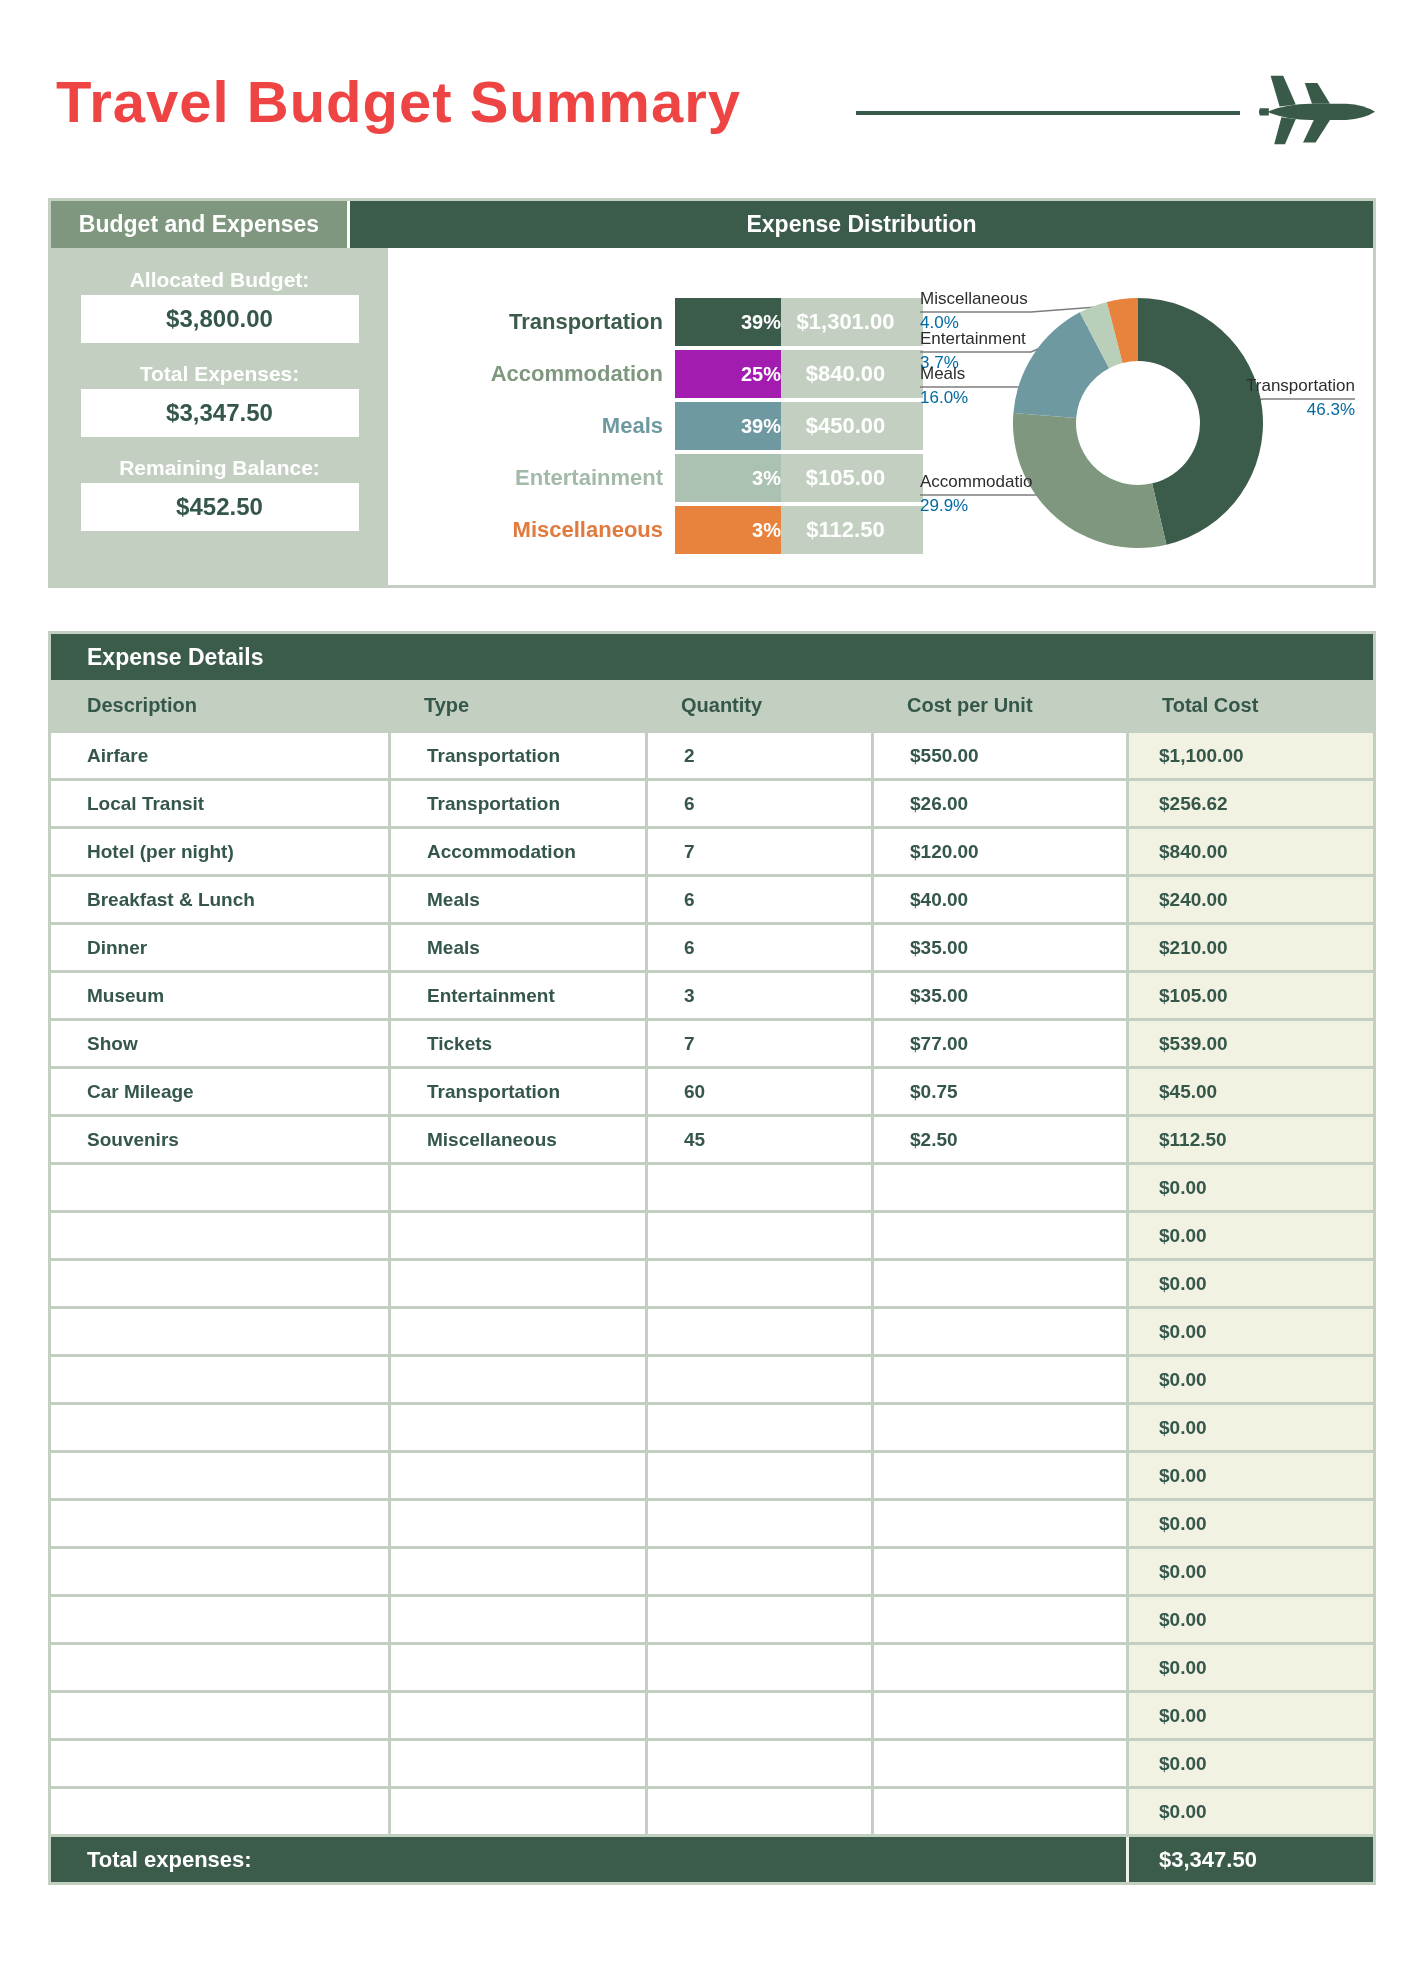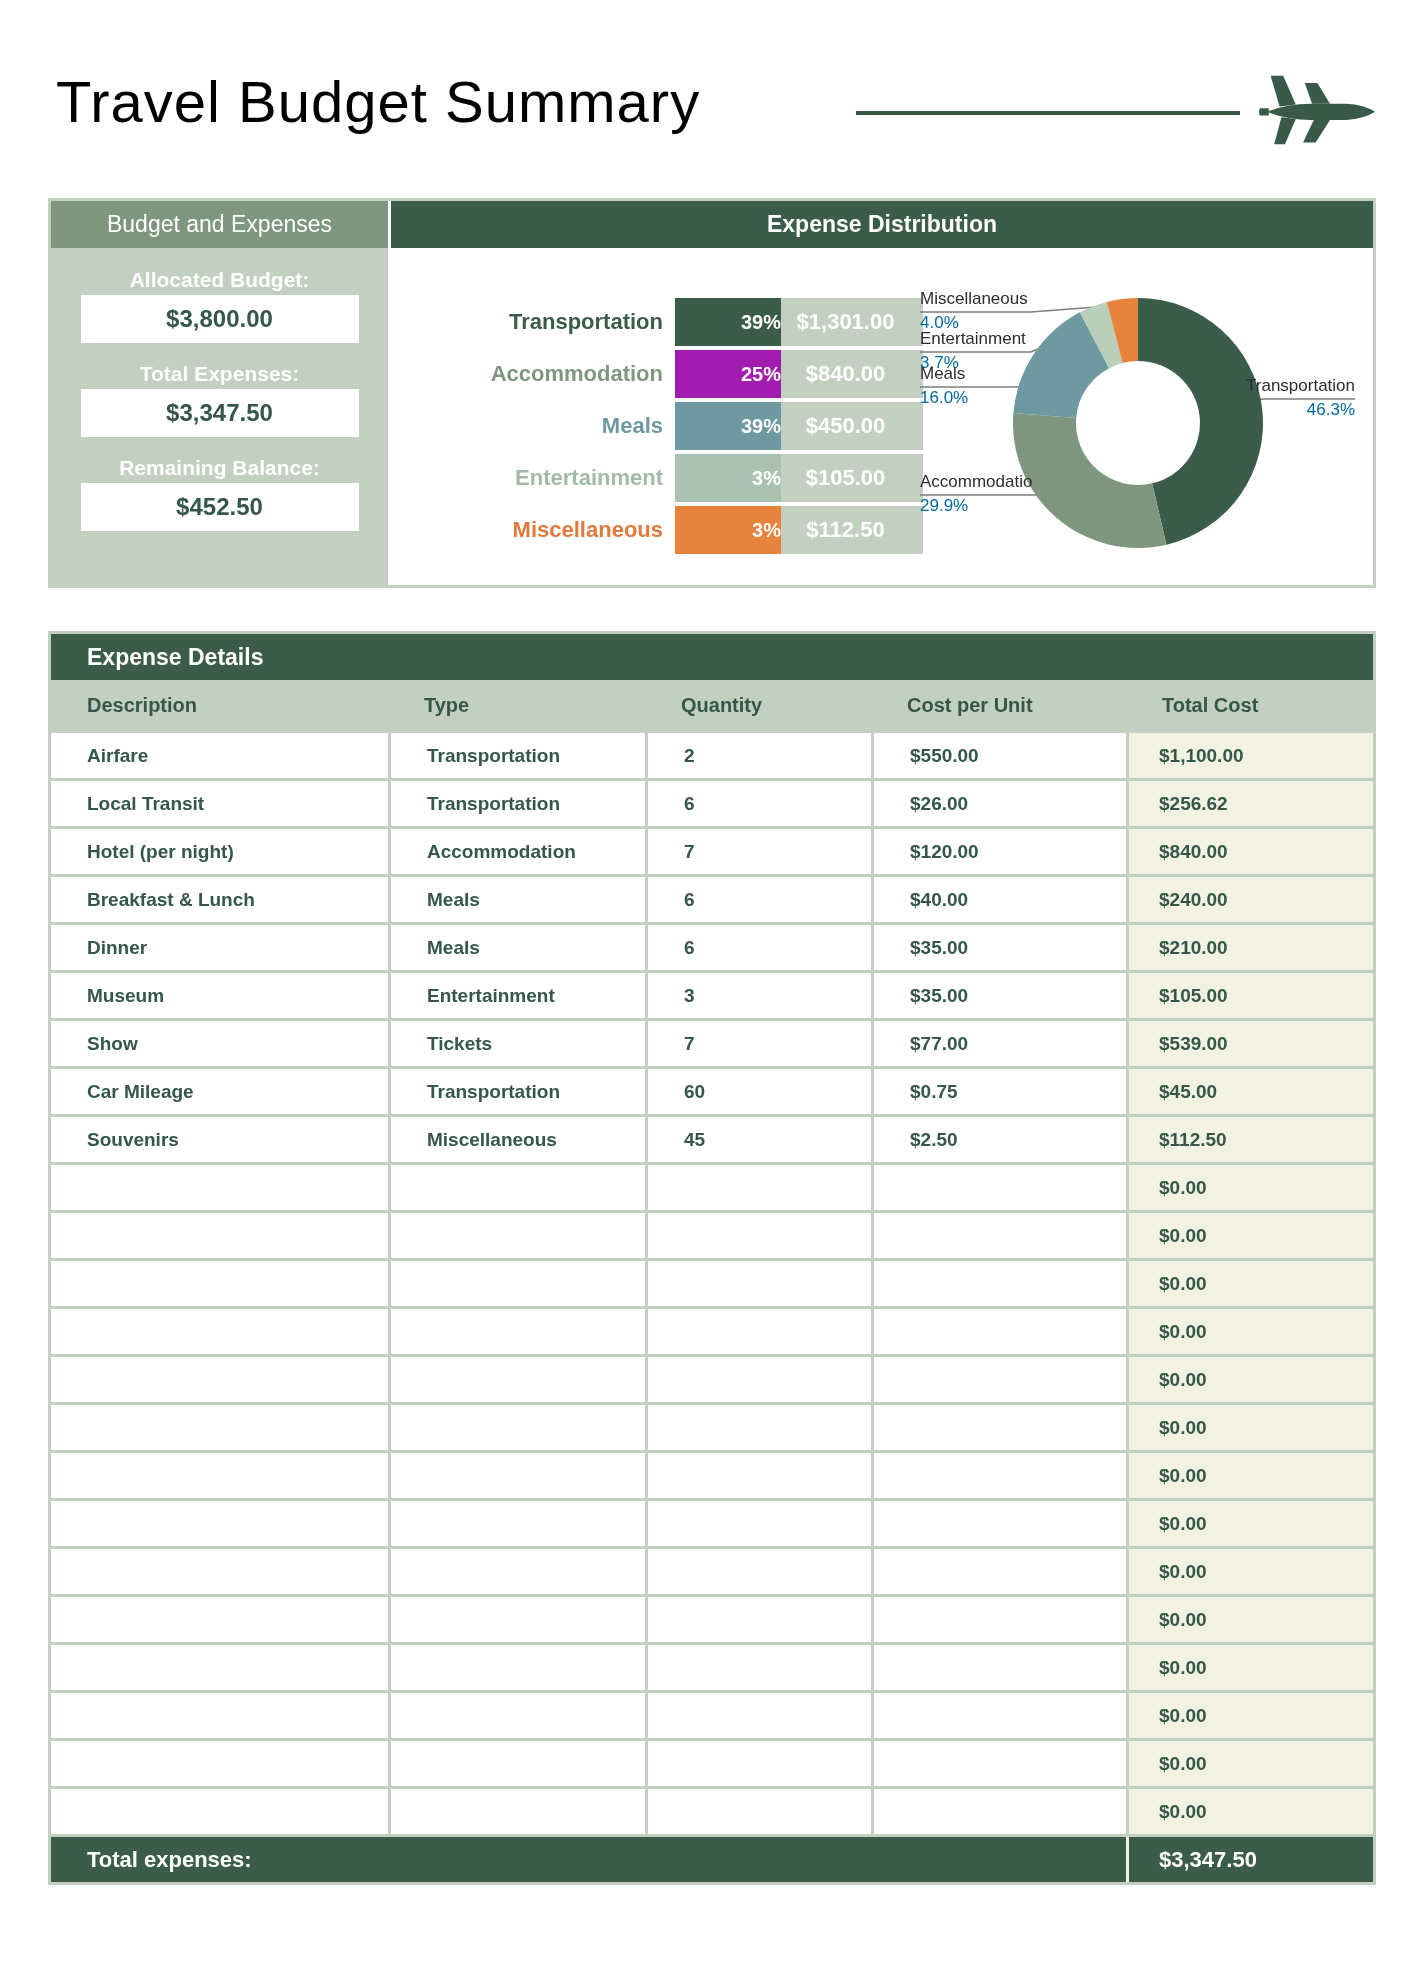--- a/index.html
+++ b/index.html
@@ -1,30 +1,30 @@
 <!DOCTYPE html>
 <html><head>
 <meta charset="utf-8">
 <style>
   * { margin:0; padding:0; box-sizing:border-box; }
   html,body { background:#ffffff; }
   body { font-family:"Liberation Sans", sans-serif; }
   .page { position:relative; width:1424px; height:1968px; background:#fff; overflow:hidden; }
 
   
-  .page-title { position:absolute; left:56px; top:68px; font-size:58px; font-weight:normal;
-                color:#000000; letter-spacing:1px;text-align:center; }
+  .page-title { position:absolute; left:56px; top:68px; font-size:58px; font-weight:bold;
+                color:#ef4444; letter-spacing:1px;text-align:center; }
   .title-line { position:absolute; left:856px; top:111px; width:384px; height:4px; background:#3a5a49; }
   .plane-icon { position:absolute; left:1258px; top:62px; width:126px; height:96px; }
 
   
   .top-section { position:absolute; left:48px; top:198px; width:1328px; height:390px;
                  border:3px solid #c3d0c1; background:#fff; }
   .top-headers { display:flex; height:47px; }
-  .hdr-left  { width:337px; background:#7e977e; color:#fff; font-size:23px; font-weight:normal;
+  .hdr-left  { width:296px; background:#7e977e; color:#fff; font-size:23px; font-weight:bold;
                display:flex; align-items:center; justify-content:center; }
   .hdr-gap   { width:3px; background:#fff; }
   .hdr-right { flex:1; background:#3c5c4b; color:#fff; font-size:23px; font-weight:bold;
                display:flex; align-items:center; justify-content:center; }
   .top-body { display:flex; height:337px; }
   .budget-panel { width:337px; background:#c3d0c1; padding-top:16px; }
   .panel-gap { width:3px; background:#fff; }
   .budget-label { color:#fff; font-size:21px; font-weight:bold; text-align:center; height:31px; line-height:31px; }
   .budget-box { width:278px; height:48px; margin:0 auto 15px auto; background:#fff;
                 color:#35574a; font-size:24px; font-weight:bold; text-align:center; line-height:48px; }

